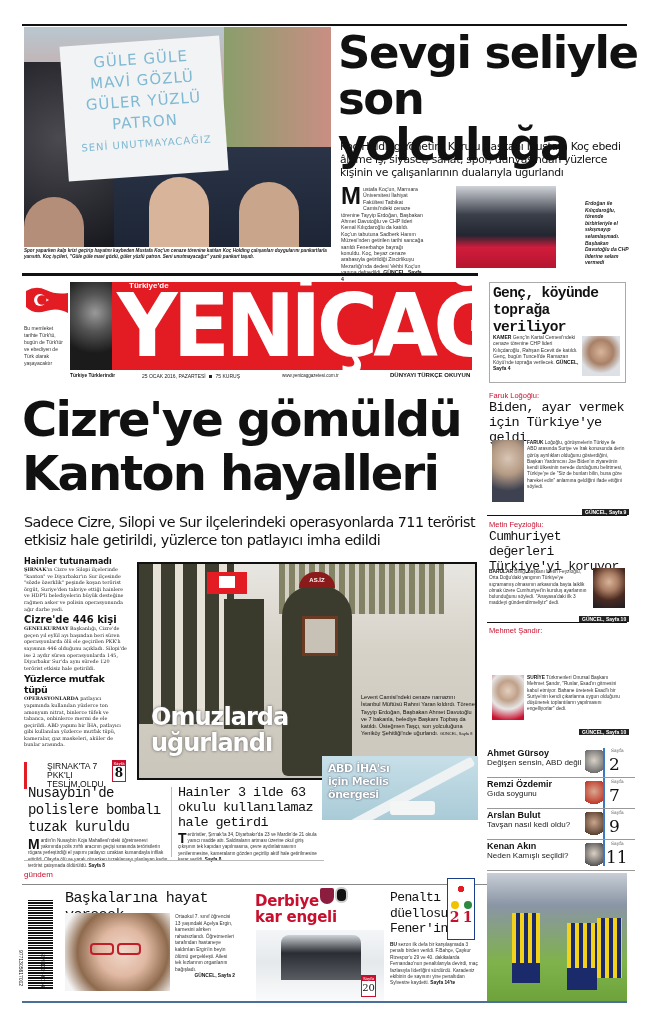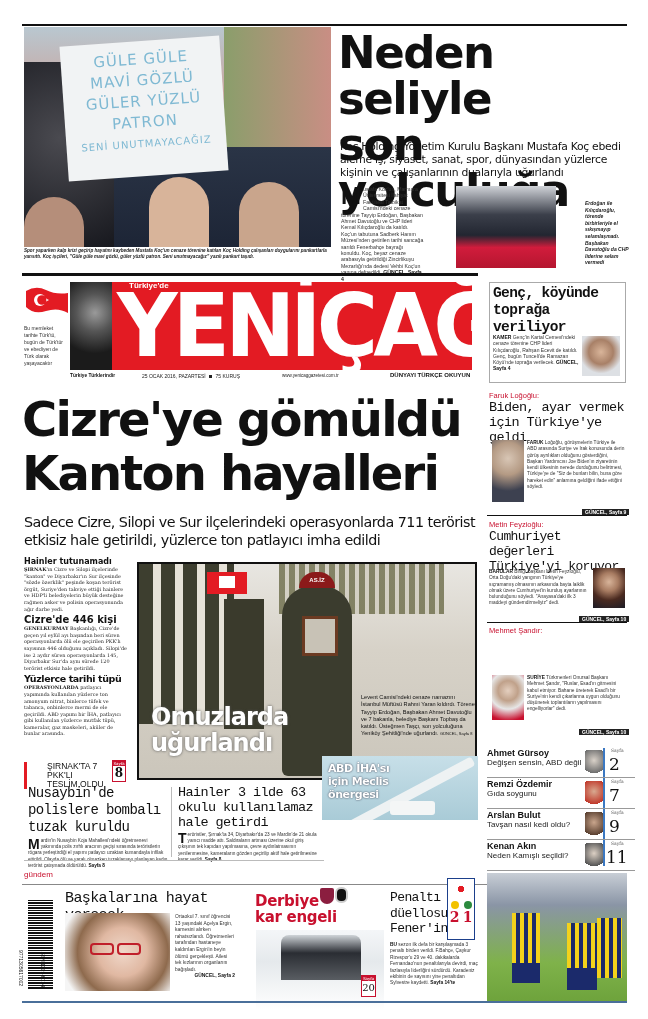--- a/index.html
+++ b/index.html
@@ -34,21 +34,21 @@
     <div>PATRON</div>
     <div style="font-size:10px">SENİ UNUTMAYACAĞIZ</div>
   </div>
   <div class="abs" style="left:125px;top:150px;width:60px;height:70px;border-radius:30px 30px 0 0;background:#d8b49a"></div>
   <div class="abs" style="left:215px;top:155px;width:60px;height:65px;border-radius:30px 30px 0 0;background:#c9a58c"></div>
   <div class="abs" style="left:0;top:170px;width:60px;height:50px;border-radius:30px 30px 0 0;background:#b58e7a"></div>
 </div>
 <div class="abs" style="left:24px;top:248px;width:310px;font-size:4.6px;line-height:6px;font-style:italic;font-weight:bold;color:#222">Spor yaparken kalp krizi geçirip hayatını kaybeden Mustafa Koç'un cenaze törenine katılan Koç Holding çalışanları duygularını pankartlarla yansıttı. Koç işçileri, "Güle güle mavi gözlü, güler yüzlü patron. Seni unutmayacağız" yazılı pankart taşıdı.</div>
 
 <div class="abs hl-black" style="left:338px;top:30px;width:300px;font-size:45px;line-height:46px;letter-spacing:-1.5px">
-  <div>Neden seliyle</div>
+  <div>Sevgi seliyle</div>
   <div>son yolculuğa</div>
 </div>
 <div class="abs" style="left:340px;top:140px;width:290px;font-size:10.8px;line-height:13px;font-family:'DejaVu Sans',sans-serif;letter-spacing:-0.3px">Koç Holding Yönetim Kurulu Başkanı Mustafa Koç ebedi âleme iş, siyaset, sanat, spor, dünyasından yüzlerce kişinin ve çalışanlarının dualarıyla uğurlandı</div>
 <div class="abs small" style="left:341px;top:186px;width:83px;font-size:5.2px;line-height:6.4px">
   <span style="float:left;font-size:24px;line-height:20px;font-weight:bold;color:#111;margin-right:2px">M</span>
   <span>ustafa Koç'un, Marmara Üniversitesi İlahiyat Fakültesi Tatbikat Camisi'ndeki cenaze törenine Tayyip Erdoğan, Başbakan Ahmet Davutoğlu ve CHP lideri Kemal Kılıçdaroğlu da katıldı. Koç'un tabutuna Sadberk Hanım Müzesi'nden getirilen tarihi sancağa sarıldı Fenerbahçe bayrağı konuldu. Koç, beyaz cenaze arabasıyla getirildiği Zincirlikuyu Mezarlığı'nda dedesi Vehbi Koç'un yanına defnedildi.</span>
   <b style="color:#111">GÜNCEL, Sayfa 4</b>
 </div>
 <div class="photo" style="left:456px;top:186px;width:100px;height:82px;background:linear-gradient(180deg,#d0d3d8 0%,#3b3f4a 35%,#222631 60%,#d11c3c 75%,#b5162f 100%)"></div>
 <div class="abs" style="left:585px;top:200px;width:45px;font-size:5px;line-height:6.6px;font-style:italic;font-weight:bold;color:#222">Erdoğan ile Kılıçdaroğlu, törende birbirleriyle el sıkışmayıp selamlaşmadı. Başbakan Davutoğlu da CHP liderine selam vermedi</div>
@@ -88,21 +88,21 @@
   <div>Cizre'ye gömüldü</div>
   <div>Kanton hayalleri</div>
 </div>
 <div class="abs" style="left:24px;top:513px;width:460px;font-size:14.3px;line-height:18px;font-family:'DejaVu Sans',sans-serif;letter-spacing:-0.5px">Sadece Cizre, Silopi ve Sur ilçelerindeki operasyonlarda 711 terörist etkisiz hale getirildi, yüzlerce ton patlayıcı imha edildi</div>
 
 <div class="abs" style="left:24px;top:557px;width:104px">
   <div class="hl-black" style="font-size:8px;letter-spacing:0">Hainler tutunamadı</div>
   <div class="t-serif" style="font-size:4.9px;line-height:6.6px;color:#222;margin-bottom:2px"><b>ŞIRNAK</b><span>'ın Cizre ve Silopi ilçelerinde "kanton" ve Diyarbakır'ın Sur ilçesinde "sözde özerklik" peşinde koşan terörist örgüt, Suriye'den takviye ettiği hainlere ve HDP'li belediyelerin büyük desteğine rağmen asker ve polisin operasyonunda ağır darbe yedi.</span></div>
   <div class="hl-black" style="font-size:10px;letter-spacing:0">Cizre'de 446 kişi</div>
   <div class="t-serif" style="font-size:4.9px;line-height:6.6px;color:#222;margin-bottom:2px"><b>GENELKURMAY</b><span> Başkanlığı, Cizre'de geçen yıl eylül ayı başından beri süren operasyonlarda ölü ele geçirilen PKK'lı sayısının 446 olduğunu açıkladı. Silopi'de ise 2 aydır süren operasyonlarda 145, Diyarbakır Sur'da aynı sürede 120 terörist etkisiz hale getirildi.</span></div>
-  <div class="hl-black" style="font-size:9.5px;letter-spacing:-0.4px">Yüzlerce tarihi tüpü</div>
+  <div class="hl-black" style="font-size:9.5px;letter-spacing:-0.4px">Yüzlerce mutfak tüpü</div>
   <div class="t-serif" style="font-size:4.9px;line-height:6.6px;color:#222"><b>OPERASYONLARDA</b><span> patlayıcı yapımında kullanılan yüzlerce ton amonyum nitrat, binlerce tüfek ve tabanca, onbinlerce mermi de ele geçirildi. ABD yapımı bir İHA, patlayıcı gibi kullanılan yüzlerce mutfak tüpü, kameralar, gaz maskeleri, aküler de bunlar arasında.</span></div>
 </div>
 <div class="abs" style="left:24px;top:762px;width:80px;border-left:3px solid #e31b23;padding-left:20px;font-size:8.5px;line-height:9px">ŞIRNAK'TA 7 PKK'LI TESLİM OLDU</div>
 <div class="sayfa-box" style="left:112px;top:760px;width:14px;height:22px">
   <div class="top">Sayfa</div>
   <div style="font-size:12px;font-weight:bold;line-height:14px">8</div>
 </div>
 
 <div class="photo" style="left:137px;top:562px;width:340px;height:218px;border:2px solid #111;background:linear-gradient(180deg,#e8e6e1 0%,#d7d2c8 40%,#cbc6bb 100%)">
   <div class="abs" style="left:0;top:0;width:95px;height:160px;background:repeating-linear-gradient(90deg,#3d3e2f 0 14px,#e6e2d8 14px 22px)"></div>

